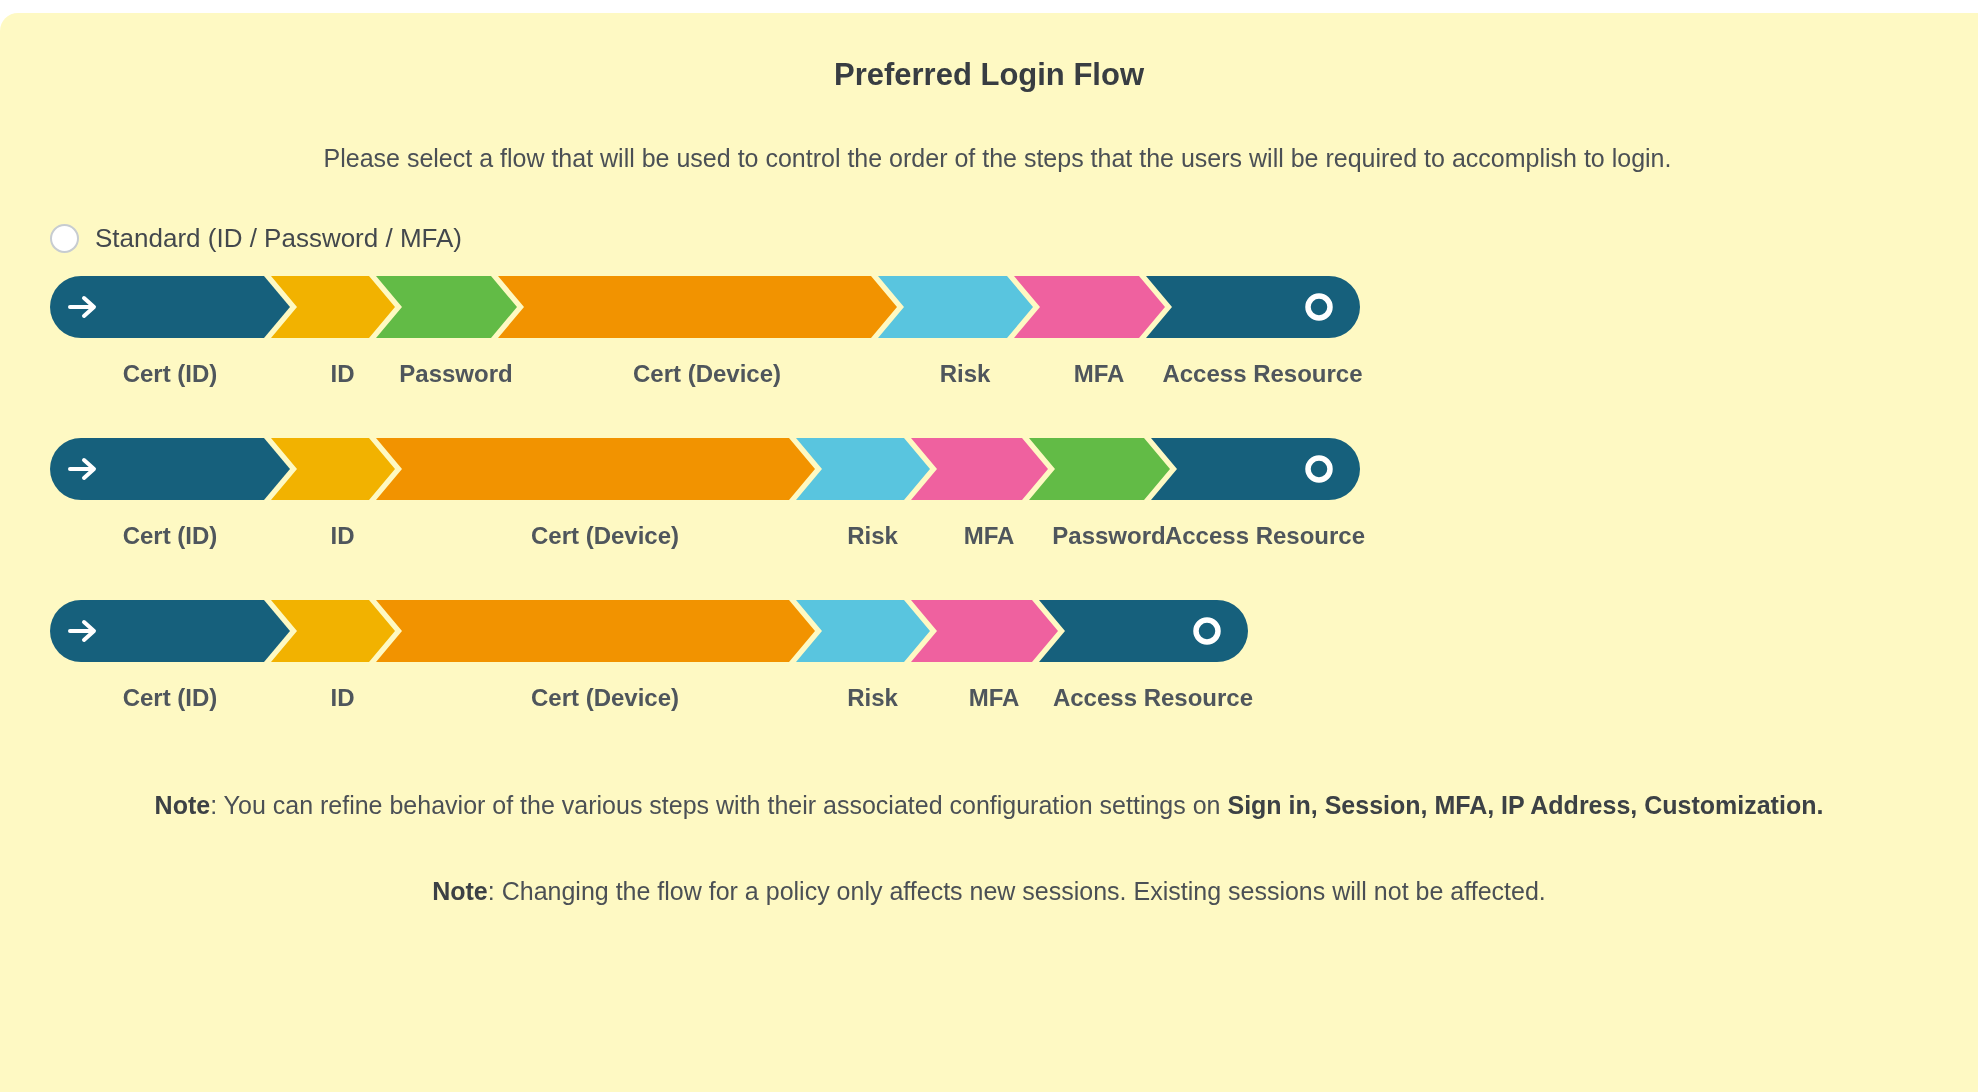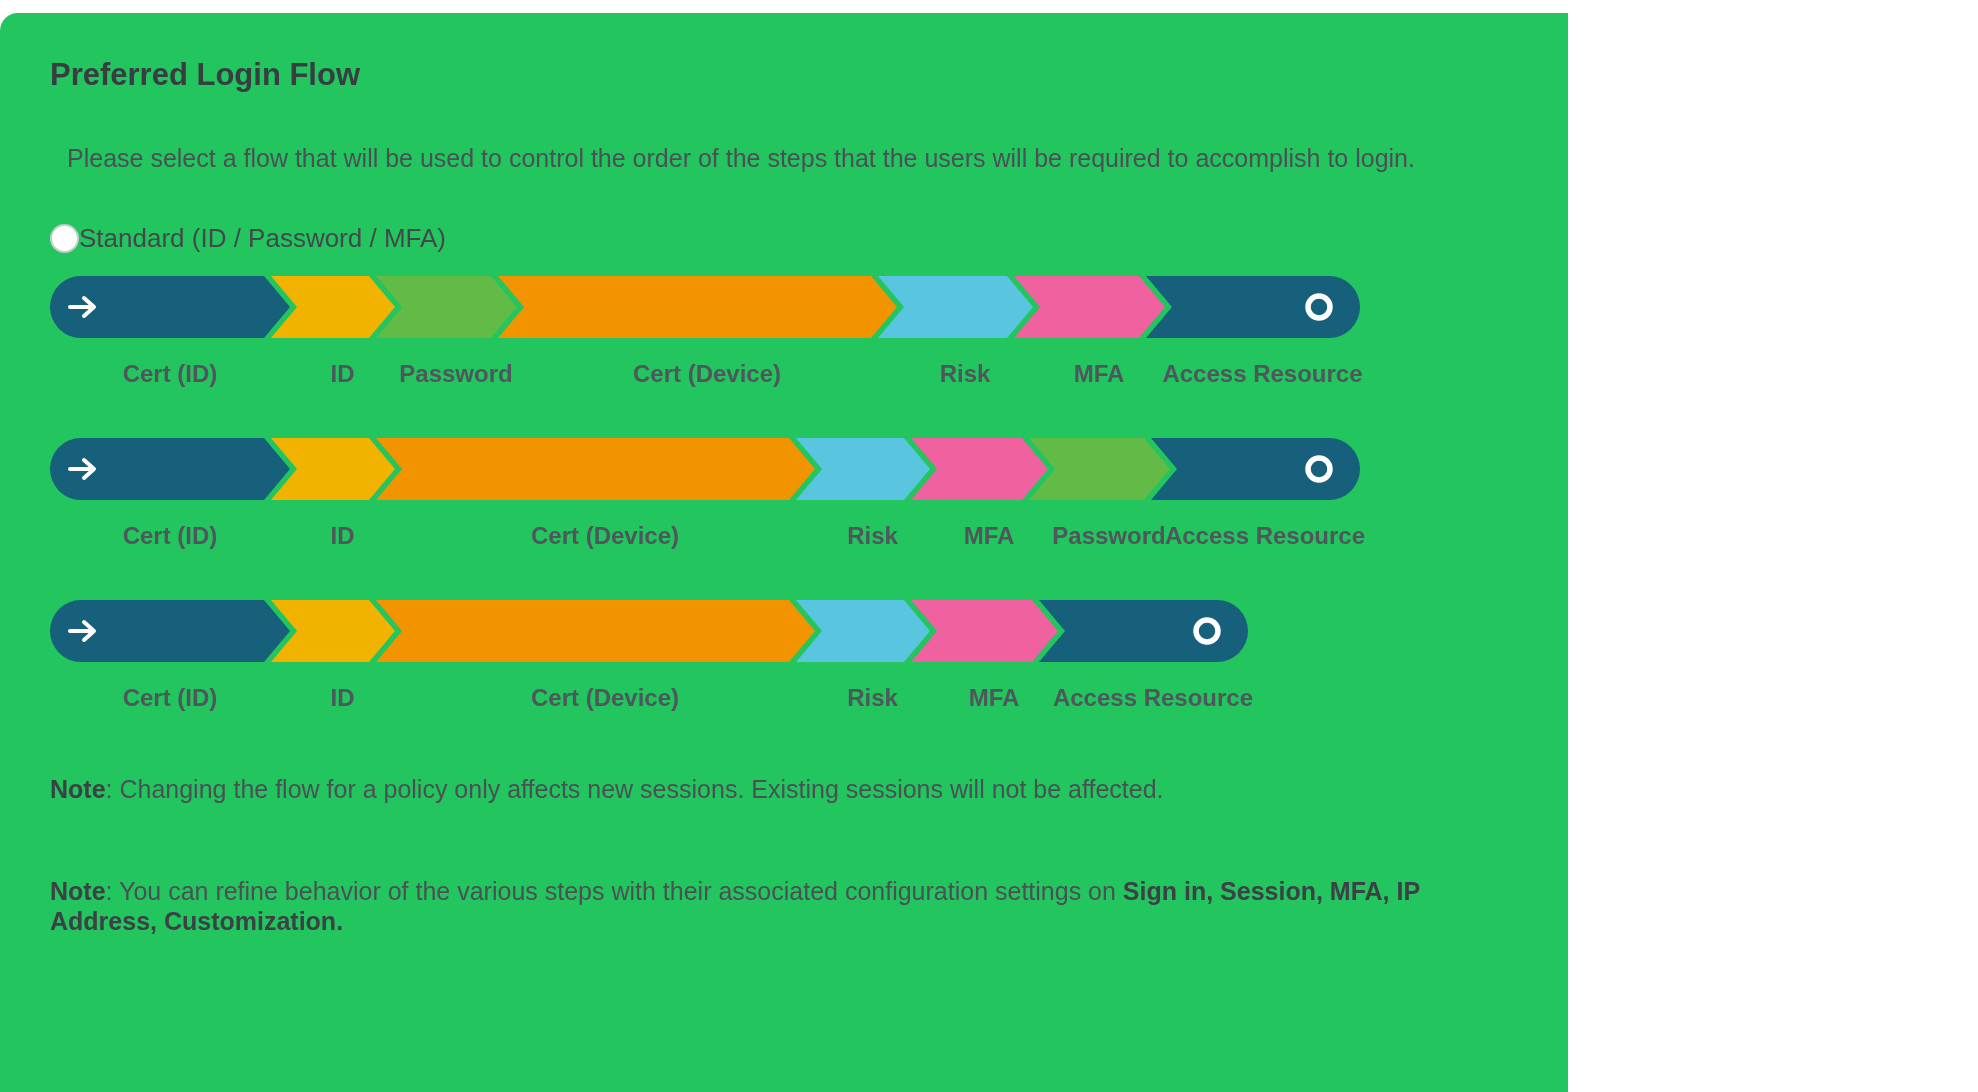--- a/index.html
+++ b/index.html
@@ -4,35 +4,36 @@
 <style>
   html,body{margin:0;padding:0;background:#ffffff;}
   body{
     width:1978px;height:1092px;overflow:hidden;
     font-family:"Liberation Sans", sans-serif;
     -webkit-font-smoothing:antialiased;
   }
   .panel{
     box-sizing:border-box;
     margin-top:13px;
-    width:1568px;height:1079px;
-    background:#22c55e;
+    width:1978px;height:1079px;
+    background:#fef9c3;
     border-top-left-radius:18px;
     padding:44px 50px 40px 50px;
+    text-align:center;
   }
   .page-title{
     font-size:31px;font-weight:700;color:#383d42;
     margin:0 0 50px 0;line-height:1.15;
   }
   .desc{
     font-size:25px;color:#4b5055;margin:0 0 50px 17px;line-height:1.2;
   }
   .option{margin-bottom:44px;}
   .radio-row{
-    display:flex;align-items:center;
+    display:flex;align-items:center;gap:16px;
     margin-bottom:22px;cursor:pointer;width:max-content;
   }
   .radio{
     box-sizing:border-box;
     width:29px;height:29px;border-radius:50%;
     background:#ffffff;border:2px solid #c7ccd1;
     display:flex;align-items:center;justify-content:center;
     flex:0 0 auto;
   }
   .radio.selected{border:3px solid #1ea7dd;}
@@ -118,16 +119,16 @@
           <path d="M 861 0 L 982 0 L 1008 31 L 982 62 L 861 62 L 887 31 Z" fill="#EF619F"></path>
           <text x="944" y="106" text-anchor="middle" class="seg-label">MFA</text>
           <path d="M 989 0 L 1167 0 A 31 31 0 0 1 1167 62 L 989 62 L 1015 31 Z" fill="#16607C"></path>
           <text x="1103" y="106" text-anchor="middle" class="seg-label">Access Resource</text>
           <path d="M 20 31 L 43 31 M 34 22 L 44 31 L 34 40" stroke="#ffffff" stroke-width="4" fill="none" stroke-linecap="round" stroke-linejoin="round"></path>
           <circle cx="1157" cy="31" r="11" fill="none" stroke="#ffffff" stroke-width="5.5"></circle>
         </svg>
       </div>
     </div>
 
+  <p class="note note-1"><b>Note</b><span>: You can refine behavior of the various steps with their associated configuration settings on </span><b>Sign in, Session, MFA, IP Address, Customization.</b></p>
+
   <p class="note note-2"><b>Note</b><span>: Changing the flow for a policy only affects new sessions. Existing sessions will not be affected.</span><b></b></p>
-
-  <p class="note note-1"><b>Note</b><span>: You can refine behavior of the various steps with their associated configuration settings on </span><b>Sign in, Session, MFA, IP Address, Customization.</b></p>
 </div>
 
 </body></html>

